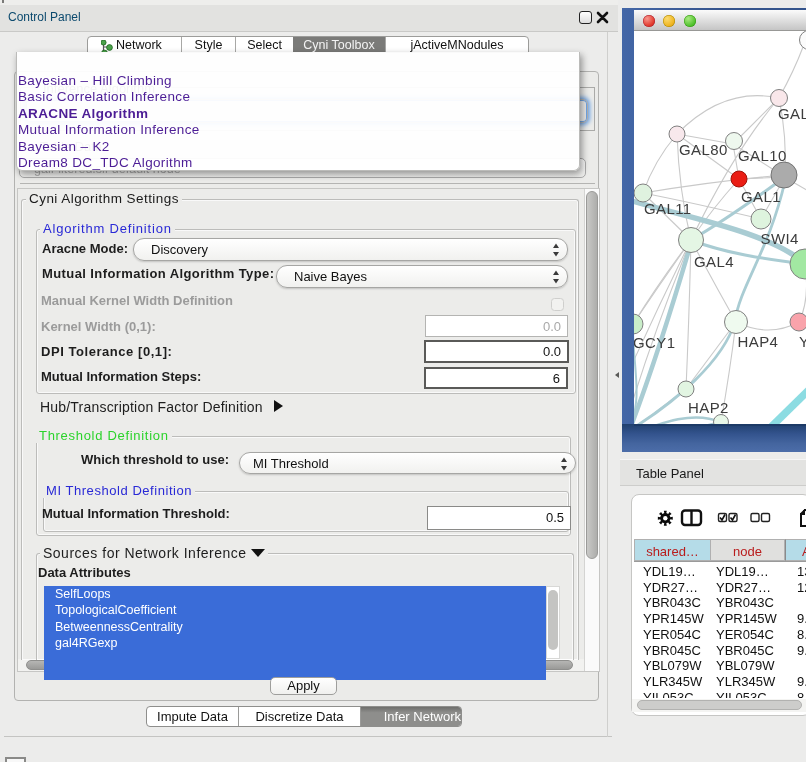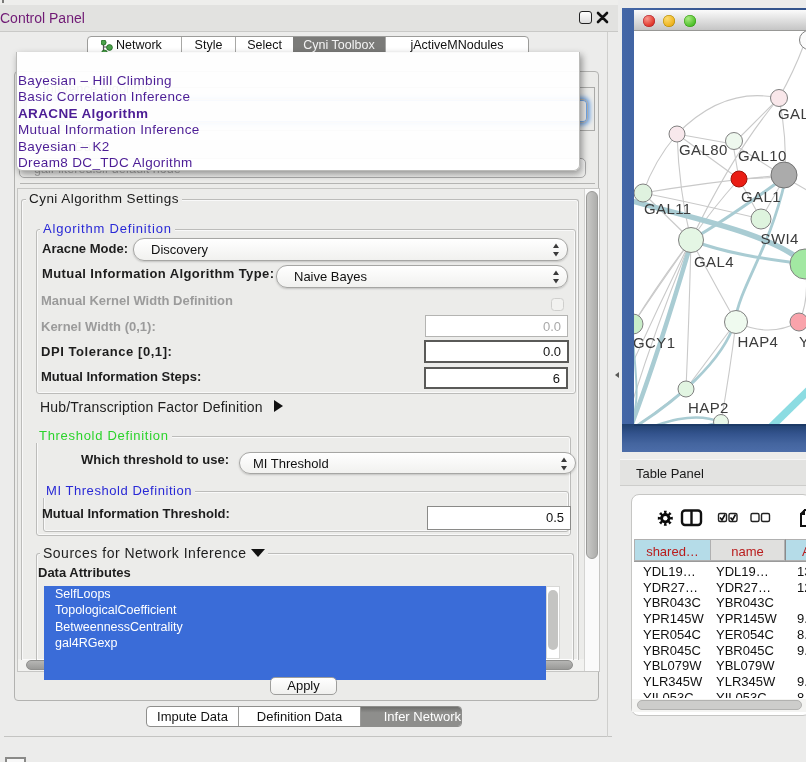--- a/index.html
+++ b/index.html
@@ -13,21 +13,21 @@
 .field{position:absolute;background:#fff;border:2px solid #5a5a58;font-size:13px;color:#111;text-align:right;padding:2px 6px 0 0}
 .lbl{position:absolute;font-weight:bold;font-size:13px;color:#1d1d1d;white-space:nowrap}
 </style></head>
 <body>
 
 <div class="abs" style="left:0;top:0;width:620px;height:762px;background:#ececeb"></div>
 
 <div class="abs" style="left:0;top:0;width:618px;height:5px;background:#eeeeec"></div>
 <div class="abs" style="left:2px;top:0;width:2px;height:3px;background:#7a7a78"></div>
 <div class="abs" style="left:0;top:5px;width:618px;height:27px;background:#e2e2e0;border-bottom:1px solid #c9c9c7"></div>
-<div class="abs" style="left:0;top:10px;font-size:14px;color:#701a75">Control Panel</div>
+<div class="abs" style="left:8px;top:10px;font-size:12px;color:#0c4a6e">Control Panel</div>
 <div class="abs" style="left:579px;top:11px;width:13px;height:13px;border:1.5px solid #222;border-radius:3px;background:linear-gradient(#fff,#ddd)"></div>
 <svg class="abs" style="left:596px;top:10px" width="13" height="14" viewBox="0 0 13 14">
     <path d="M2 3 L6.5 7.5 M11 3 L6.5 7.5 M2 12 L6.5 7.5 M11 12 L6.5 7.5" stroke="#111" stroke-width="2.6" stroke-linecap="round"></path>
   </svg>
 
 <div class="abs" style="left:14px;top:71px;width:585px;height:630px;background:#ebebe9;border:1px solid #b2b2b0;border-radius:4px"></div>
 
 <div class="abs" style="left:20px;top:87px;width:575px;height:44px;border:1px solid #aaaaa8"></div>
 <div class="abs" style="left:40px;top:81px;font-size:13px;color:#333;background:#ebebe9;padding:0 3px">Inference Algorithm</div>
 <div class="abs" style="left:25px;top:99px;width:563px;height:24px;background:#e8e8e8;border:1px solid #b0b0b0;border-radius:5px;box-shadow:0 0 4px 2px #6fa3e2,inset 0 0 0 1px #6fa3e2"></div>
@@ -103,21 +103,21 @@
 <div class="lbl" style="left:38px;top:565px">Data Attributes</div>
 
 <div class="abs" style="left:44px;top:586px;width:502px;height:94px;background:#3a6cd8;color:#fff;font-size:12.5px;line-height:16.3px;padding:0 0 0 11px;overflow:hidden">SelfLoops<br>TopologicalCoefficient<br>BetweennessCentrality<br>gal4RGexp</div>
 <div class="abs" style="left:546px;top:586px;width:14px;height:73px;background:#fff;border:1px solid #d8d8d6"></div>
 <div class="abs" style="left:548px;top:590px;width:10px;height:60px;background:#c4c4c2;border-radius:5px"></div>
 
 <div class="abs" style="left:270px;top:677px;width:67px;height:18px;background:linear-gradient(#ffffff,#f0f0ee);border:1px solid #9e9e9c;border-radius:5px;text-align:center;font-size:13px;color:#111;padding-top:0">Apply</div>
 
 <div class="abs" style="left:146px;top:706px;width:316px;height:21px;border:1px solid #8e8e8c;border-radius:4px;overflow:hidden;display:flex;background:#fff">
  <div style="width:92px;text-align:center;font-size:13px;color:#111;padding-top:2px;border-right:1px solid #9a9a98">Impute Data</div>
- <div style="width:122px;text-align:center;font-size:13px;color:#111;padding-top:2px;border-right:1px solid #9a9a98">Definition Data</div>
+ <div style="width:122px;text-align:center;font-size:13px;color:#111;padding-top:2px;border-right:1px solid #9a9a98">Discretize Data</div>
  <div style="flex:1;text-align:right;font-size:13px;color:#fff;padding-top:2px;background:linear-gradient(#6e6e6c,#8e8e8c 30%,#8e8e8c)">Infer Network</div>
 </div>
 
 <div class="abs" style="left:4px;top:736px;width:608px;height:1px;background:#c4c4c2"></div>
 
 <div class="abs" style="left:5px;top:757px;width:21px;height:10px;background:#f8f8f8;border:2px solid #8a8a88"></div>
 
 <div class="abs" style="left:87px;top:36px;height:17px;display:flex;border:1px solid #9c9c9a;border-radius:4px 4px 0 0;overflow:hidden;background:#fff;line-height:16px">
  <div style="width:93px;font-size:12.5px;color:#111;padding:0 0 0 28px;position:relative">
    <svg width="14" height="16" viewBox="0 0 14 16" style="position:absolute;left:13px;top:3px">
@@ -249,21 +249,21 @@
  </g>
  <g stroke="#111" stroke-width="1.6" fill="none">
   <path d="M64 9.5 l2 2.5 3-5.5"></path>
   <path d="M74.5 9.5 l2 2.5 3-5.5"></path>
  </g>
  <path d="M148 2 h8 v16 h-11 v-12 l4 -4 z M148 2 v4 h-4" fill="none" stroke="#111" stroke-width="2"></path>
 </svg>
 
 <div class="abs" style="left:634px;top:539px;width:176px;height:23px;display:flex;font-size:13px;color:#b91c1c;border-bottom:1px solid #9a9a9a">
  <div style="width:76px;background:#b5dce8;border:1px solid #b0b0b0;border-right:none;text-align:center;padding-top:4px">shared…</div>
- <div style="width:75px;background:#e0e0de;border:1px solid #b0b0b0;text-align:center;padding-top:4px">name</div>
+ <div style="width:75px;background:#e0e0de;border:1px solid #b0b0b0;text-align:center;padding-top:4px">node</div>
  <div style="flex:1;background:#b5dce8;border:1px solid #b0b0b0;border-left:1px solid #8a8a8a;position:relative;overflow:hidden">
       <span style="position:absolute;left:16px;top:4px">A</span>
     </div>
 </div>
 <div class="abs" style="left:634px;top:562px;width:172px;height:136px;overflow:hidden;font-size:13px;color:#111;line-height:15.7px">
  <div style="position:absolute;left:9px;top:2px">YDL19…<br>YDR27…<br>YBR043C<br>YPR145W<br>YER054C<br>YBR045C<br>YBL079W<br>YLR345W<br>YIL053C</div>
  <div style="position:absolute;left:82px;top:2px">YDL19…<br>YDR27…<br>YBR043C<br>YPR145W<br>YER054C<br>YBR045C<br>YBL079W<br>YLR345W<br>YIL053C</div>
  <div style="position:absolute;left:163px;top:2px">13<br>12<br><br>9.<br>8.<br>9.<br><br>9.<br>8.</div>
 </div>
 

